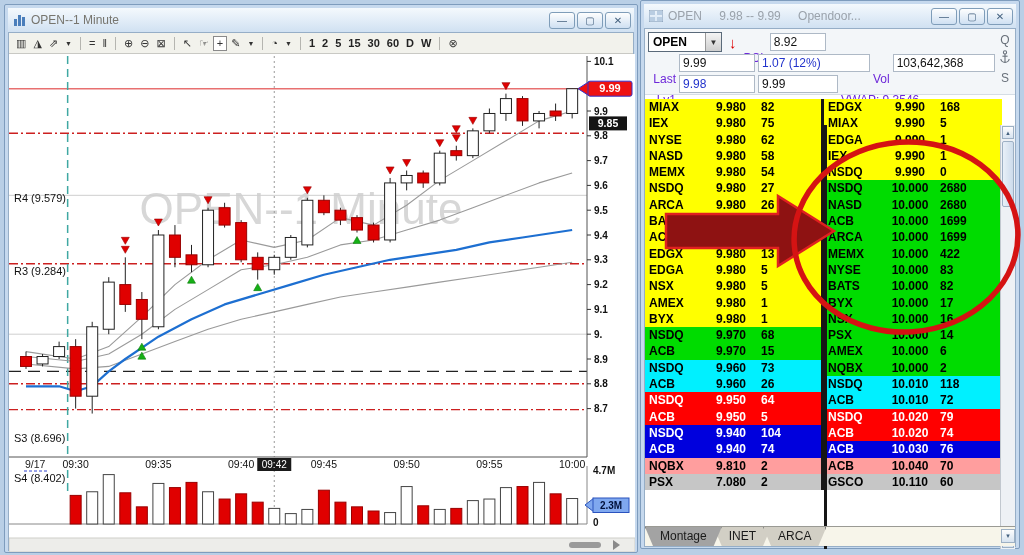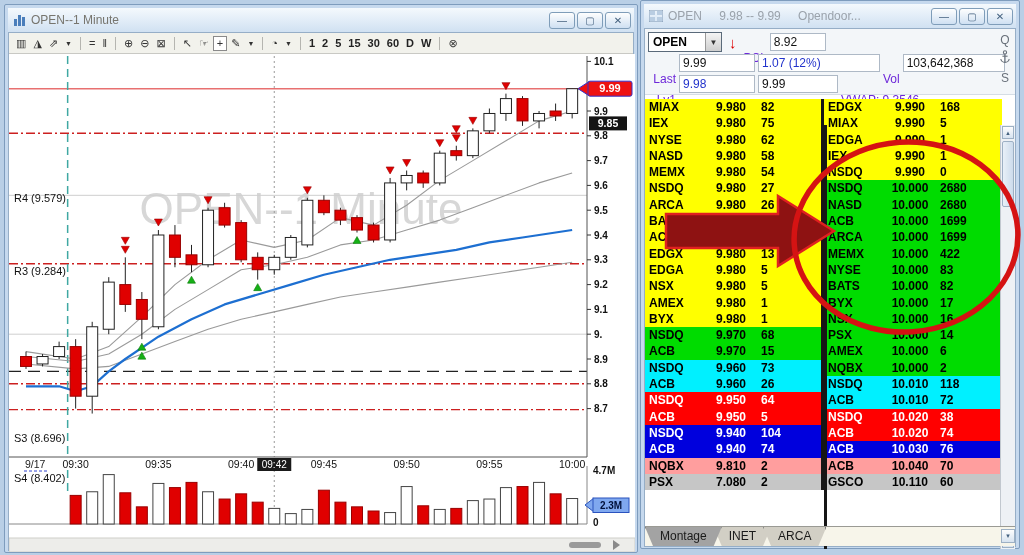--- a/index.html
+++ b/index.html
@@ -373,21 +373,21 @@
           <span>OPEN</span>
           <span class="combo-btn">▼</span>
         </span>
         <span class="red-arrow">↓</span>
         <span class="l1-label">PCL</span>
         <span class="l1-field" style="width:56px">8.92</span>
       </div>
       <div class="l1-row">
         <span class="l1-label" style="width:28px;text-align:right">Last</span>
         <span class="l1-field" style="width:76px">9.99</span>
-        <span class="l1-field l1-blue" style="width:122px">1.07  (12%)</span>
+        <span class="l1-field l1-blue" style="width:112px">1.07  (12%)</span>
         <span class="l1-label">Vol</span>
         <span class="l1-field" style="width:102px">103,642,368</span>
       </div>
       <div class="l1-row">
         <span class="l1-label" style="width:28px;text-align:right">Lv1</span>
         <span class="l1-field l1-blue" style="width:76px">9.98</span>
         <span class="l1-field" style="width:80px">9.99</span>
         <span class="l1-label">VWAP: 9.3546</span>
       </div>
       <div class="l1-side">
@@ -620,21 +620,21 @@
             <span class="c-size">118</span>
           </div>
           <div class="mrow" style="background: rgb(0, 240, 255); color: rgb(0, 0, 0);">
             <span class="c-venue">ACB</span>
             <span class="c-price">10.010</span>
             <span class="c-size">72</span>
           </div>
           <div class="mrow" style="background: rgb(255, 0, 0); color: rgb(255, 255, 255);">
             <span class="c-venue">NSDQ</span>
             <span class="c-price">10.020</span>
-            <span class="c-size">38</span>
+            <span class="c-size">79</span>
           </div>
           <div class="mrow" style="background: rgb(255, 0, 0); color: rgb(255, 255, 255);">
             <span class="c-venue">ACB</span>
             <span class="c-price">10.020</span>
             <span class="c-size">74</span>
           </div>
           <div class="mrow" style="background: rgb(0, 0, 221); color: rgb(255, 255, 255);">
             <span class="c-venue">ACB</span>
             <span class="c-price">10.030</span>
             <span class="c-size">76</span>

